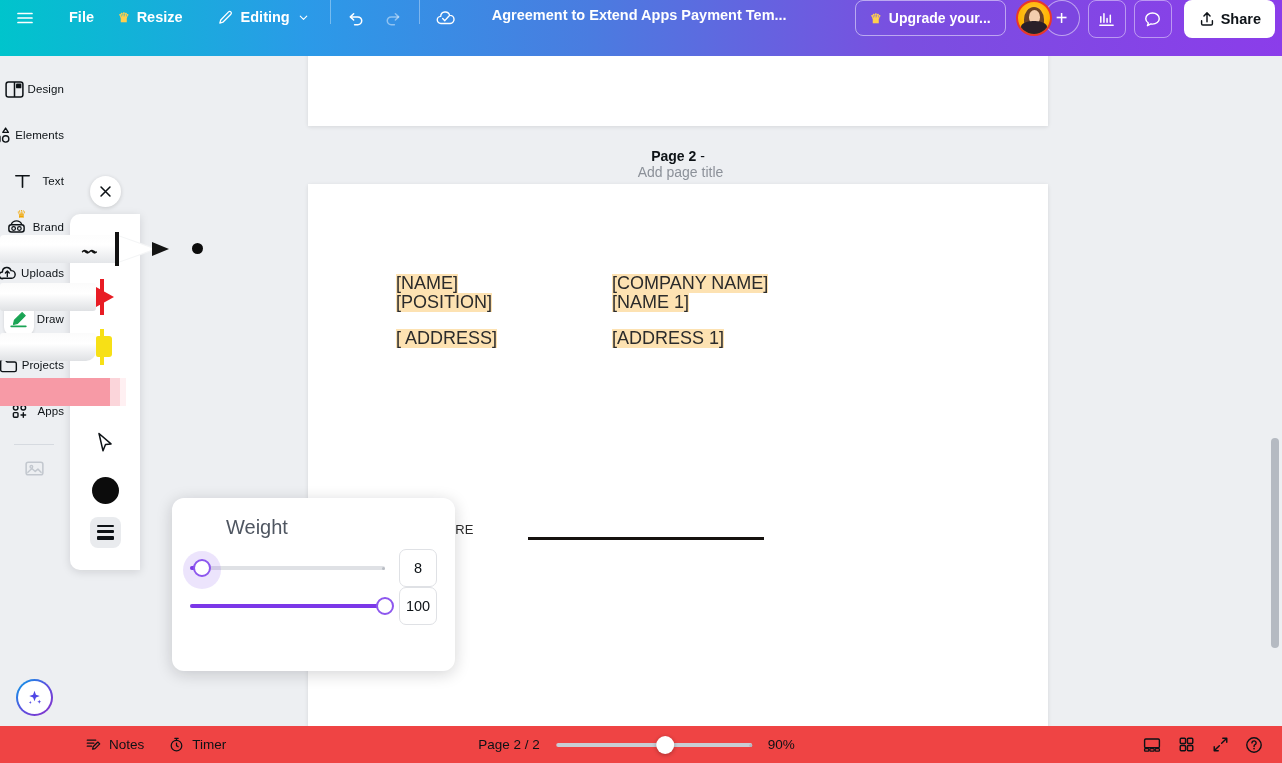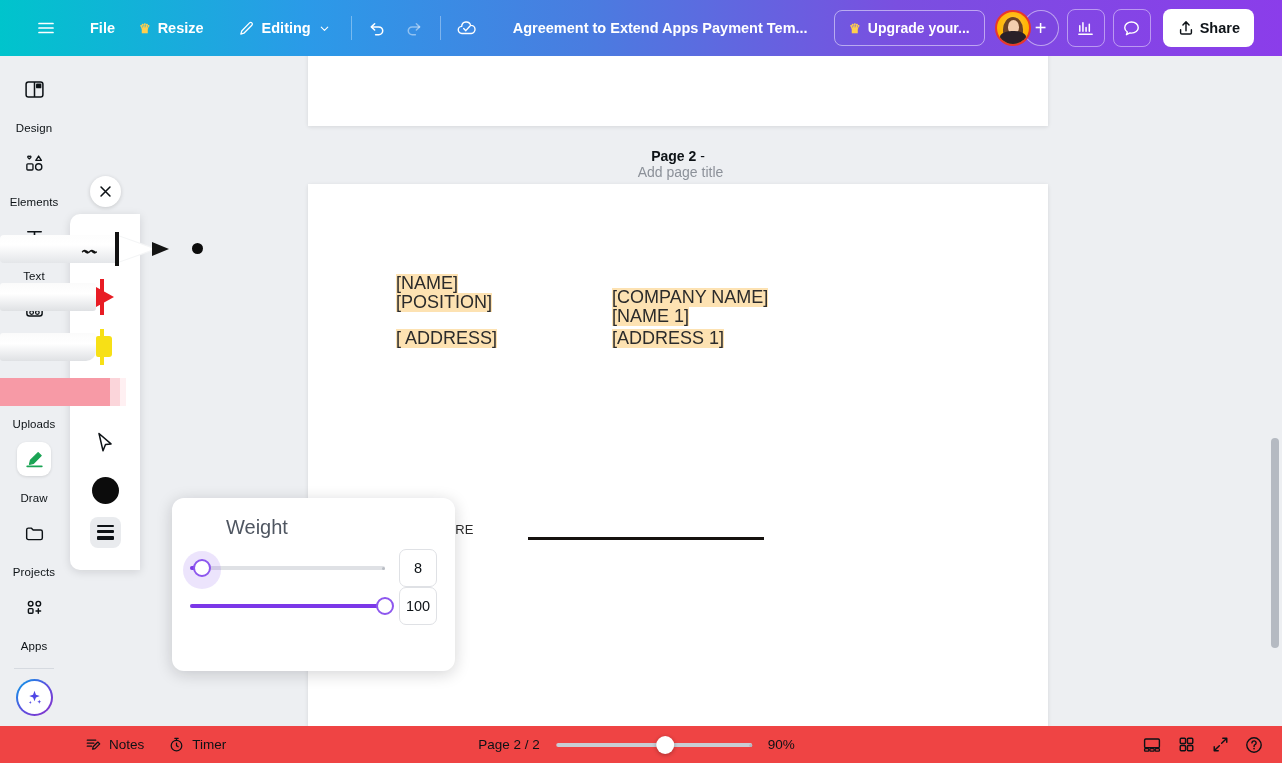--- a/index.html
+++ b/index.html
@@ -8,21 +8,21 @@
     overflow: hidden;
     font-family: "Liberation Sans", sans-serif;
     background: #edeff2;
   }
   .app { position: relative; width: 1282px; height: 763px; }
 
   
   .topbar {
     position: absolute; top: 0; left: 0; width: 1282px; height: 56px;
     background: linear-gradient(90deg,#00c4cc 0%, #2b9ae8 24%, #4a7ce0 46%, #7a4fe0 70%, #8b3dea 100%);
-    display: flex; align-items: center; padding: 0 28px; gap: 0;
+    display: flex; align-items: flex-start; padding: 0 7px; gap: 0;
   }
   .tb-icon-btn {
     width: 36px; height: 36px; border-radius: 6px;
     display: flex; align-items: center; justify-content: center;
     color: #fff; cursor: pointer; flex: none;
   }
   .tb-text-btn {
     height: 34px; border-radius: 6px; padding: 0 12px;
     display: flex; align-items: center; gap: 7px;
     color: #fff; font-size: 14.5px; font-weight: 700; cursor: pointer; flex: none;
@@ -79,22 +79,22 @@
   }
 
   
   .rail {
     position: absolute; left: 0; top: 56px; width: 68px; height: 670px;
     background: #edeff2; display: flex; flex-direction: column;
     align-items: center; padding-top: 10px; z-index: 30;
   }
   .rail-item {
     width: 60px; padding: 6px 0 4px; margin-bottom: 2px;
-    display: flex; flex-direction: column; align-items: center; gap: 16px;
-    cursor: pointer; border-radius: 8px; position: relative;
+    display: flex; flex-direction: row; align-items: center; gap: 3px;
+    cursor: pointer; border-radius: 8px; position: relative; justify-content: flex-end;
   }
   .rail-ico {
     width: 34px; height: 34px; display: flex; align-items: center;
     justify-content: center; color: #0d1216; border-radius: 9px; position: relative;
   }
   .rail-item.active .rail-ico { background: #fff; box-shadow: 0 1px 3px rgba(0,0,0,.12); }
   .rail-lbl { font-size: 11.5px; color: #0d1216; letter-spacing: .1px; }
   .rail-item.active .rail-lbl { font-weight: 400; }
   .crown-badge {
     position: absolute; top: -2px; right: 1px; width: 15px; height: 13px;
@@ -541,21 +541,21 @@
 
     <div class="page" id="page2">
       <div class="doc-col" style="left:88px; top:90px;">
         <div><span class="hl">[NAME]</span></div>
         <div><span class="hl">[POSITION]</span></div>
       </div>
       <div class="doc-col" style="left:88px; top:145px;">
         <span class="hl">[ ADDRESS]</span>
       </div>
 
-      <div class="doc-col" style="left:304px; top:90px;margin-top:14px;">
+      <div class="doc-col" style="left:304px; top:90px;">
         <div><span class="hl">[COMPANY NAME]</span></div>
         <div><span class="hl">[NAME 1]</span></div>
       </div>
       <div class="doc-col" style="left:304px; top:145px;">
         <span class="hl">[ADDRESS 1]</span>
       </div>
 
       <div class="sig-label" style="left:89px; top:338px;">SIGNATURE</div>
       <div class="sig-line" style="left:220px; top:353px; width:236px;"></div>
     </div>

